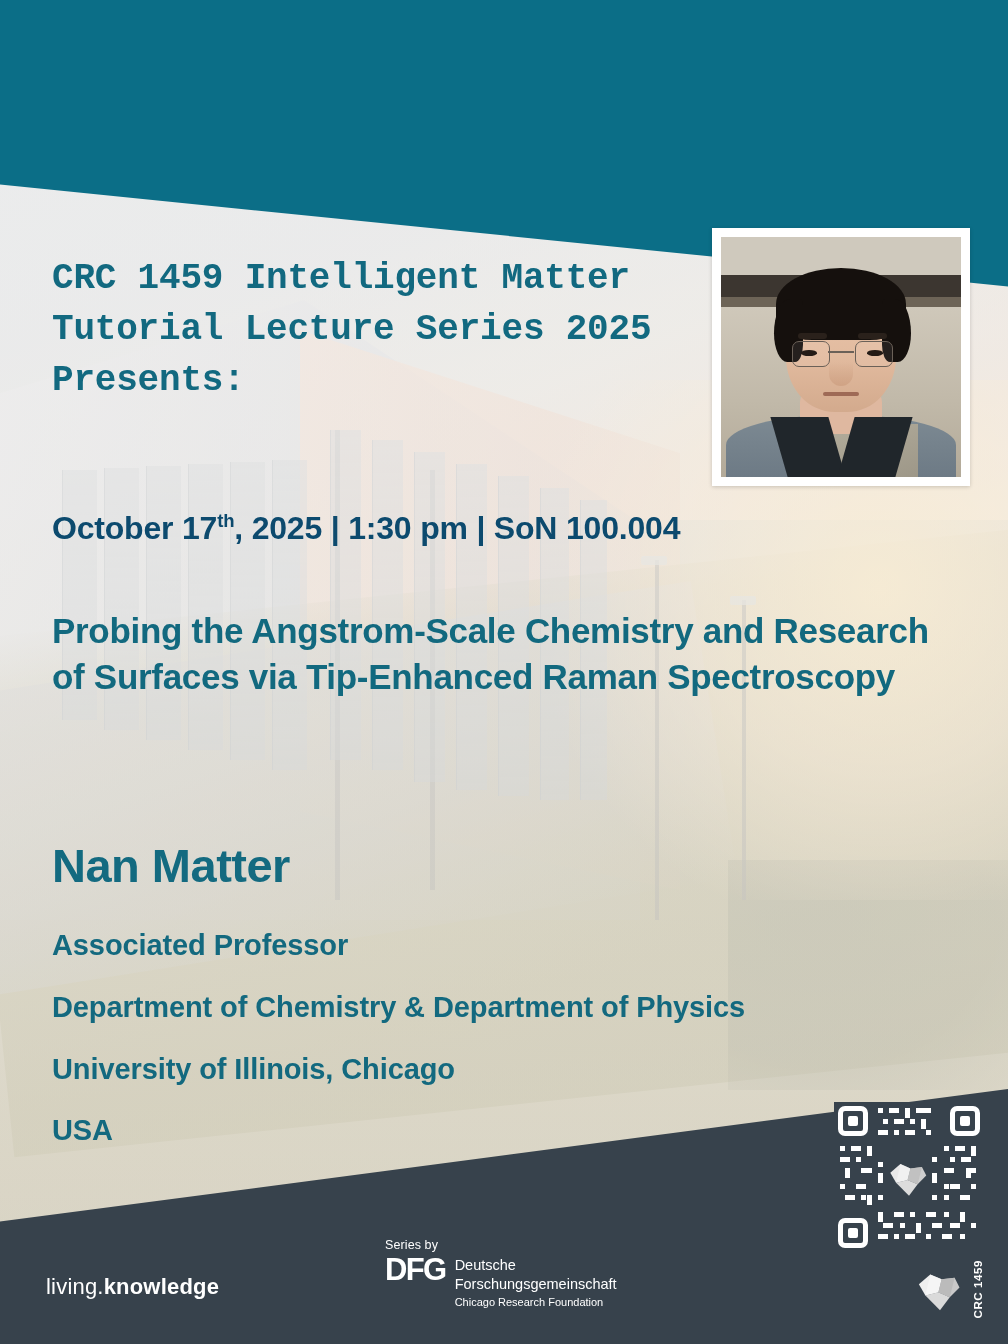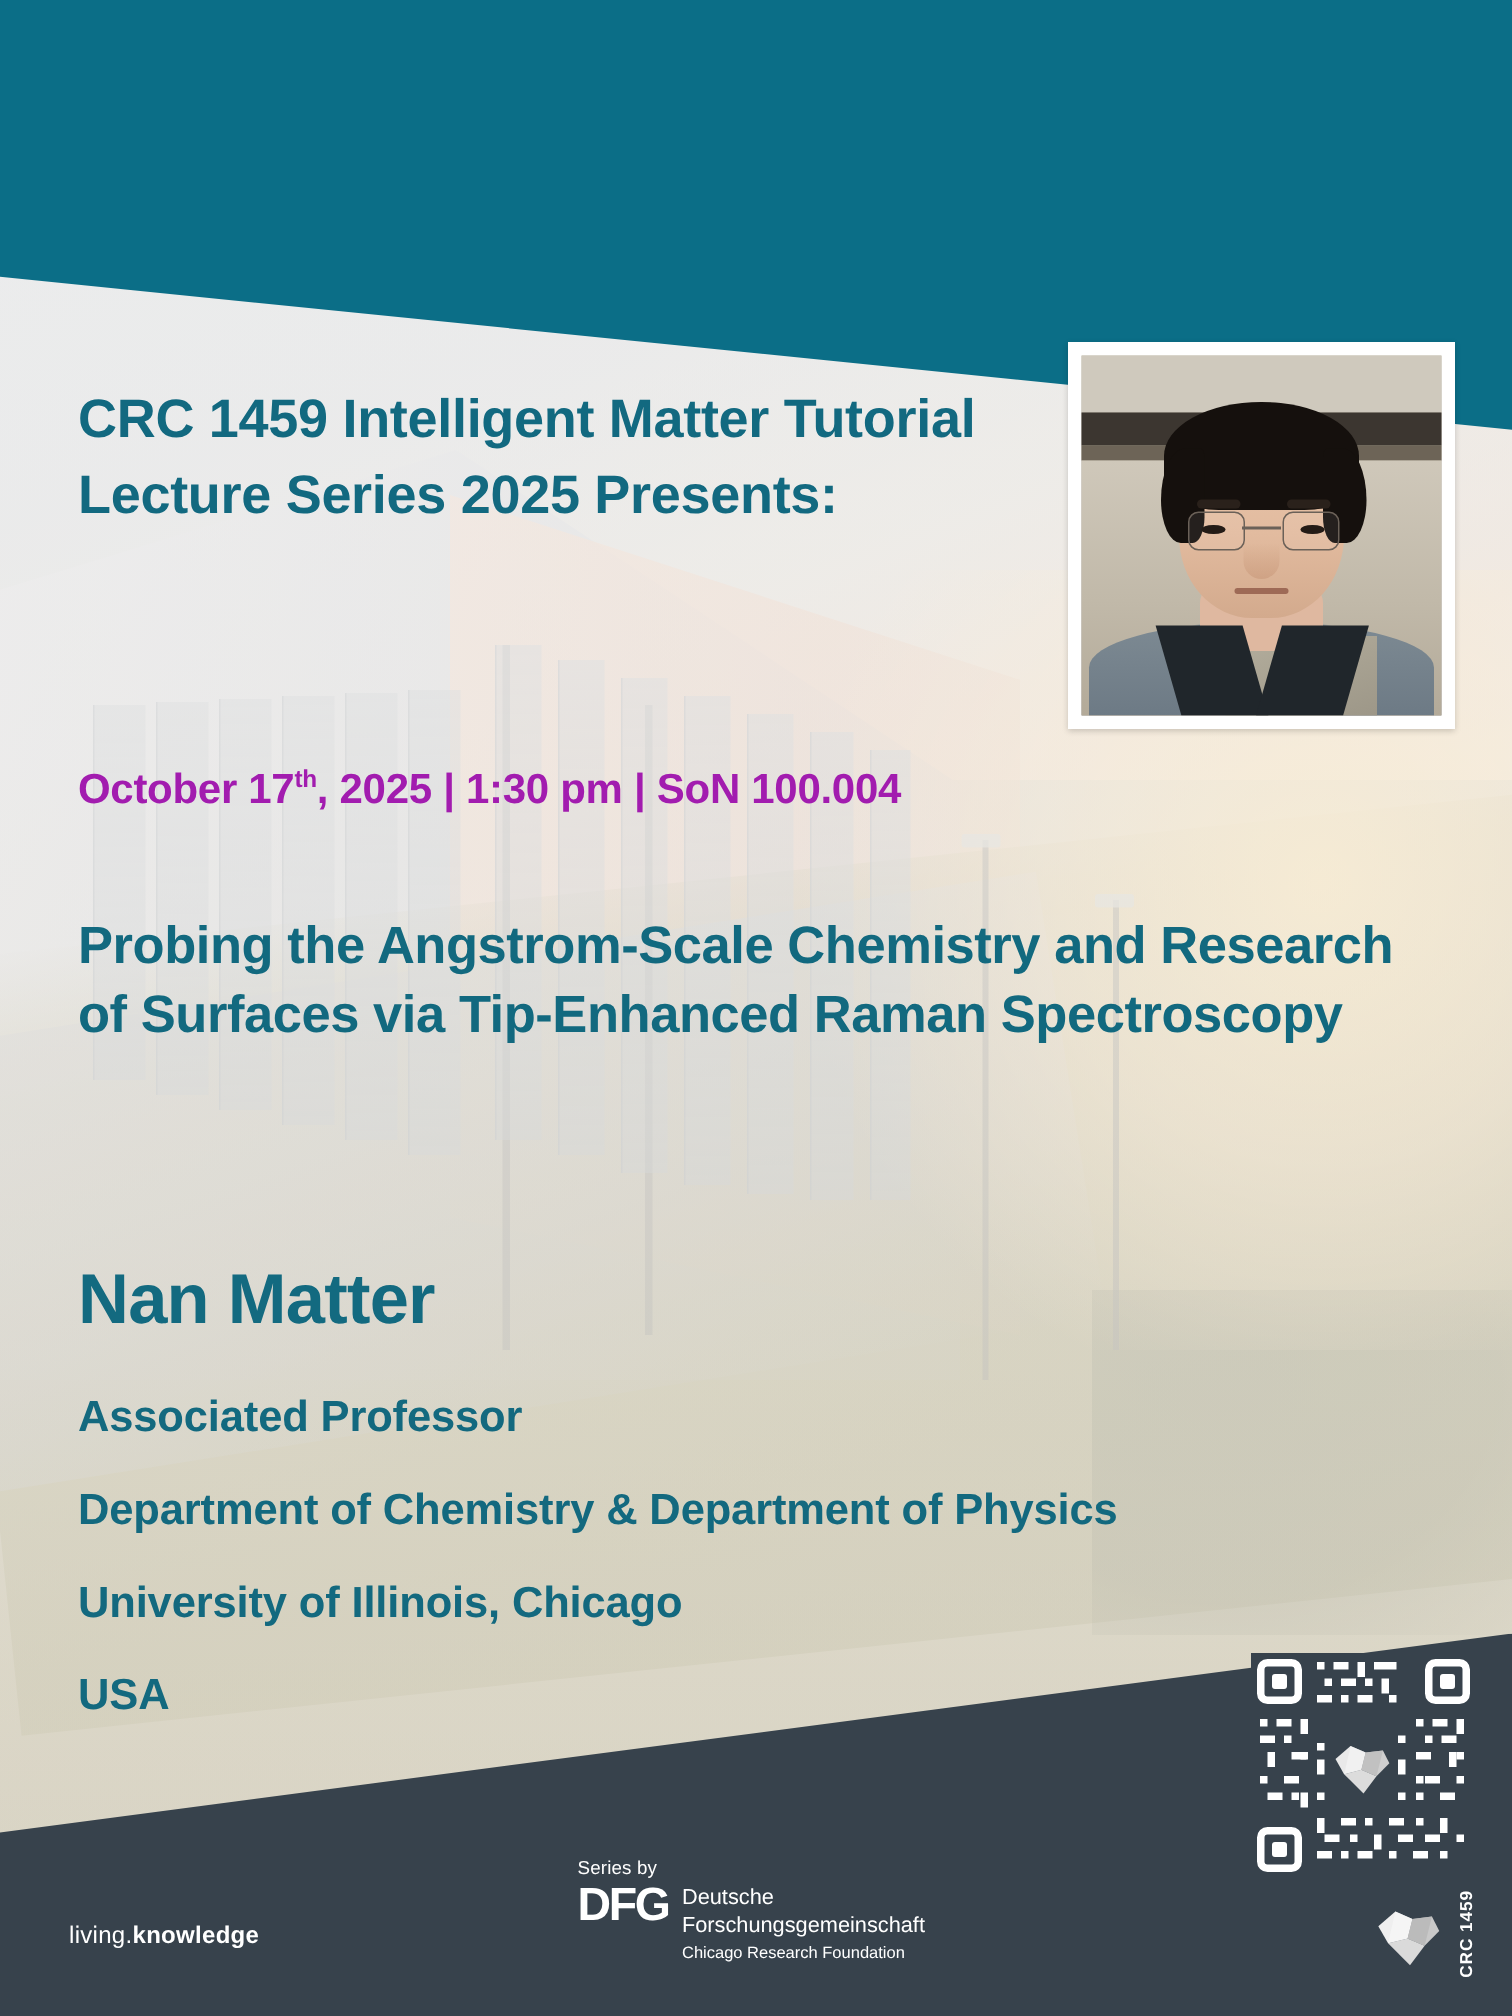--- a/index.html
+++ b/index.html
@@ -292,28 +292,29 @@
   }
   .series-title {
     position: absolute;
     top: 253px;
     font-size: 36px;
     font-weight: 700;
     line-height: 1.42;
     letter-spacing: -0.2px;
     color: #126980;
     width: 640px;
+    font-family: Liberation Mono, monospace;
   }
   .event-line {
     position: absolute;
     top: 510px;
-    font-size: 28px;
+    font-size: 32px;
     font-weight: 700;
     letter-spacing: -0.2px;
-    color: #a21caf;
+    color: #0c4a6e;
     white-space: nowrap;
   }
   .event-line sup {
     font-size: 0.58em;
     vertical-align: super;
     line-height: 0;
   }
   .lecture-title {
     position: absolute;
     top: 608px;
@@ -360,21 +361,21 @@
     width: 1008px;
     height: 114px;
     background: #37424c;
   }
 
   .living-knowledge {
     position: absolute;
     left: 46px;
     bottom: 44px;
     color: #ffffff;
-    font-size: 16px;
+    font-size: 22px;
     font-weight: 400;
     letter-spacing: 0.2px;
   }
   .living-knowledge b { font-weight: 700; }
 
   .dfg {
     position: absolute;
     left: 385px;
     bottom: 36px;
     color: #ffffff;

